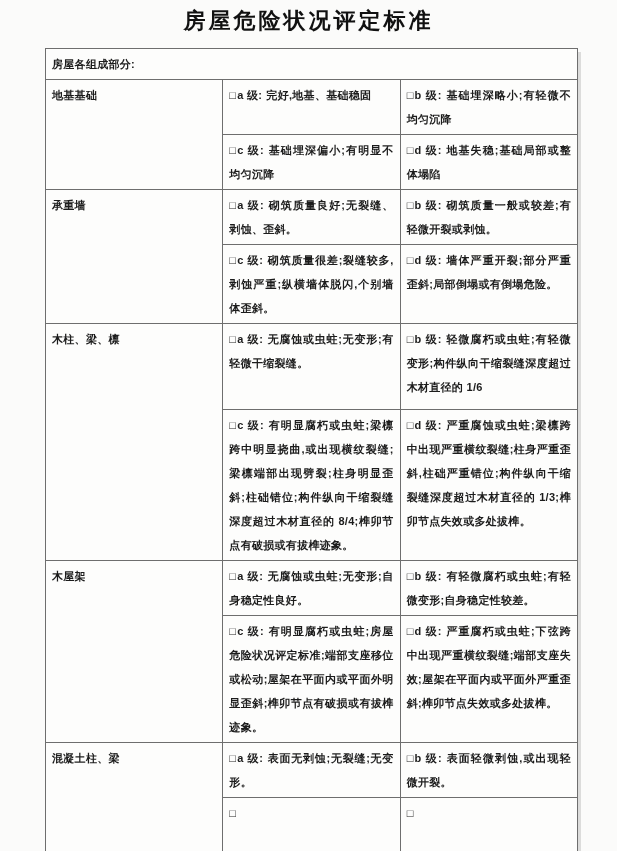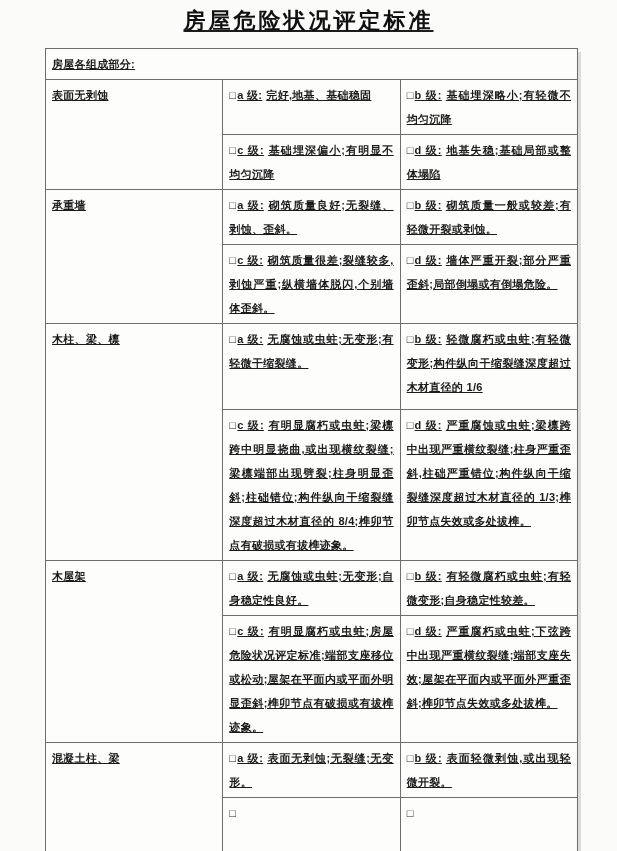--- a/index.html
+++ b/index.html
@@ -1,18 +1,18 @@
 <!DOCTYPE html>
 <html><head>
 <meta charset="utf-8">
 <style>
   * { margin:0; padding:0; box-sizing:border-box; }
   html,body { width:617px; height:851px; background:#fbfbfa; overflow:hidden;
     font-family:"Liberation Sans","DejaVu Sans",sans-serif; color:#1c1c1c; }
-  .page { position:relative; width:617px; height:721px;text-decoration:underline; }
+  .page { position:relative; width:617px; height:721px; }
   .doc-title { text-align:center; padding-top:6px; font-size:22px; font-weight:700;
     letter-spacing:3px; color:#111; }
   table.assessment { border-collapse:collapse; margin:12px 0 0 45px; width:533px;
     background:#fdfdfc; box-shadow:3px 4px 0 rgba(0,0,0,0.12); table-layout:fixed; }
   table.assessment td { border:1px solid #6e6e6e; vertical-align:top;
     font-size:11px; line-height:24px; padding:3px 6px; text-align:justify;
     font-weight:600; letter-spacing:0.3px; }
   td.head-cell { font-weight:700; font-size:13.5px; height:30px; vertical-align:middle;
     text-align:left; }
   td.comp { width:67px; vertical-align:middle; text-align:center; padding:2px 2px;
@@ -32,21 +32,21 @@
   <div class="doc-title">房屋危险状况评定标准</div>
 
   <table class="assessment">
 
     <tbody>
         <tr class="h30">
       <td class="head-cell" colspan="3">房屋各组成部分:</td>
     </tr>
 
     <tr class="h52">
-      <td class="comp" rowspan="2">表面无剥蚀</td>
+      <td class="comp" rowspan="2">地基基础</td>
       <td class="gcell">
         <span class="cbx">□</span><span class="glabel">a 级:</span><span>完好,地基、基础稳固</span>
       </td>
       <td class="gcell">
         <span class="cbx">□</span><span class="glabel">b 级:</span><span>基础埋深略小;有轻微不均匀沉降</span>
       </td>
     </tr>
     <tr class="h33">
       <td class="gcell">
         <span class="cbx">□</span><span class="glabel">c 级:</span><span>基础埋深偏小;有明显不均匀沉降</span>

